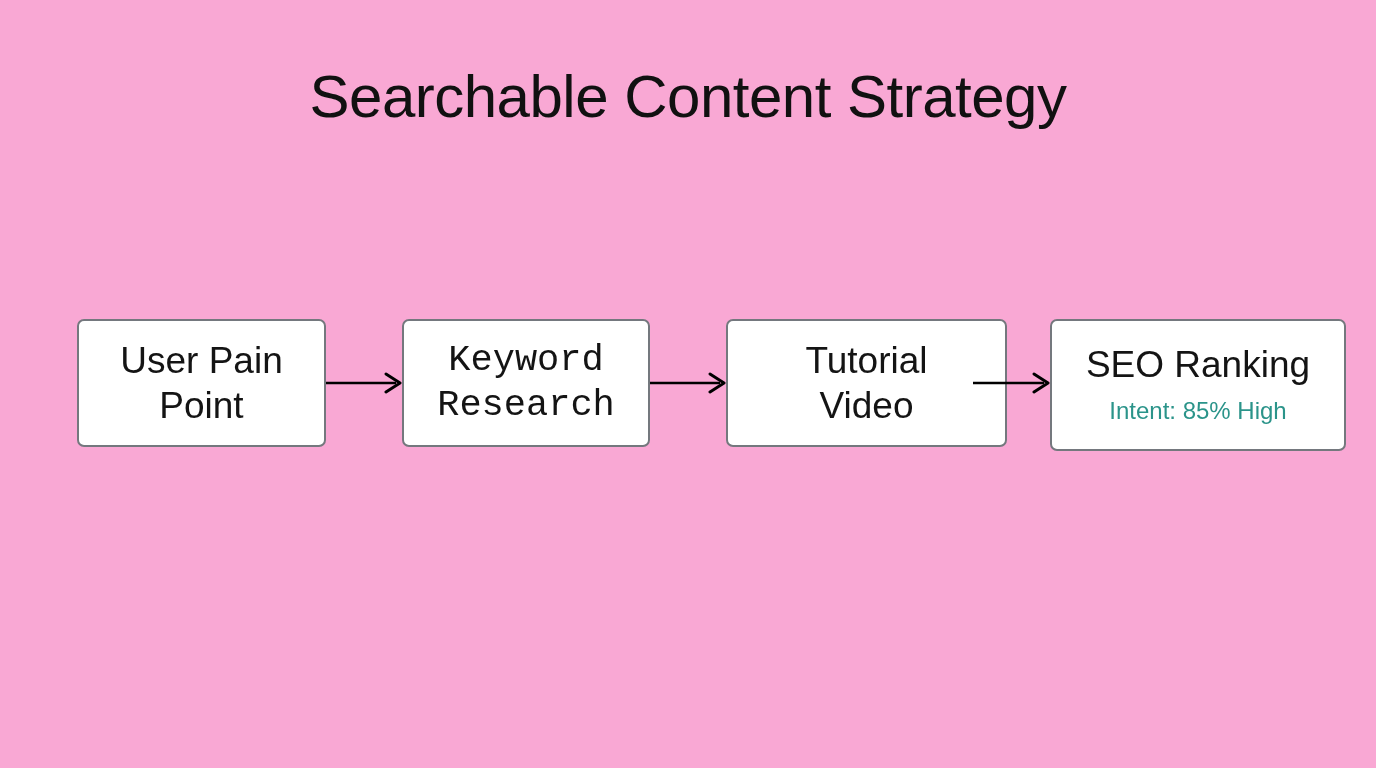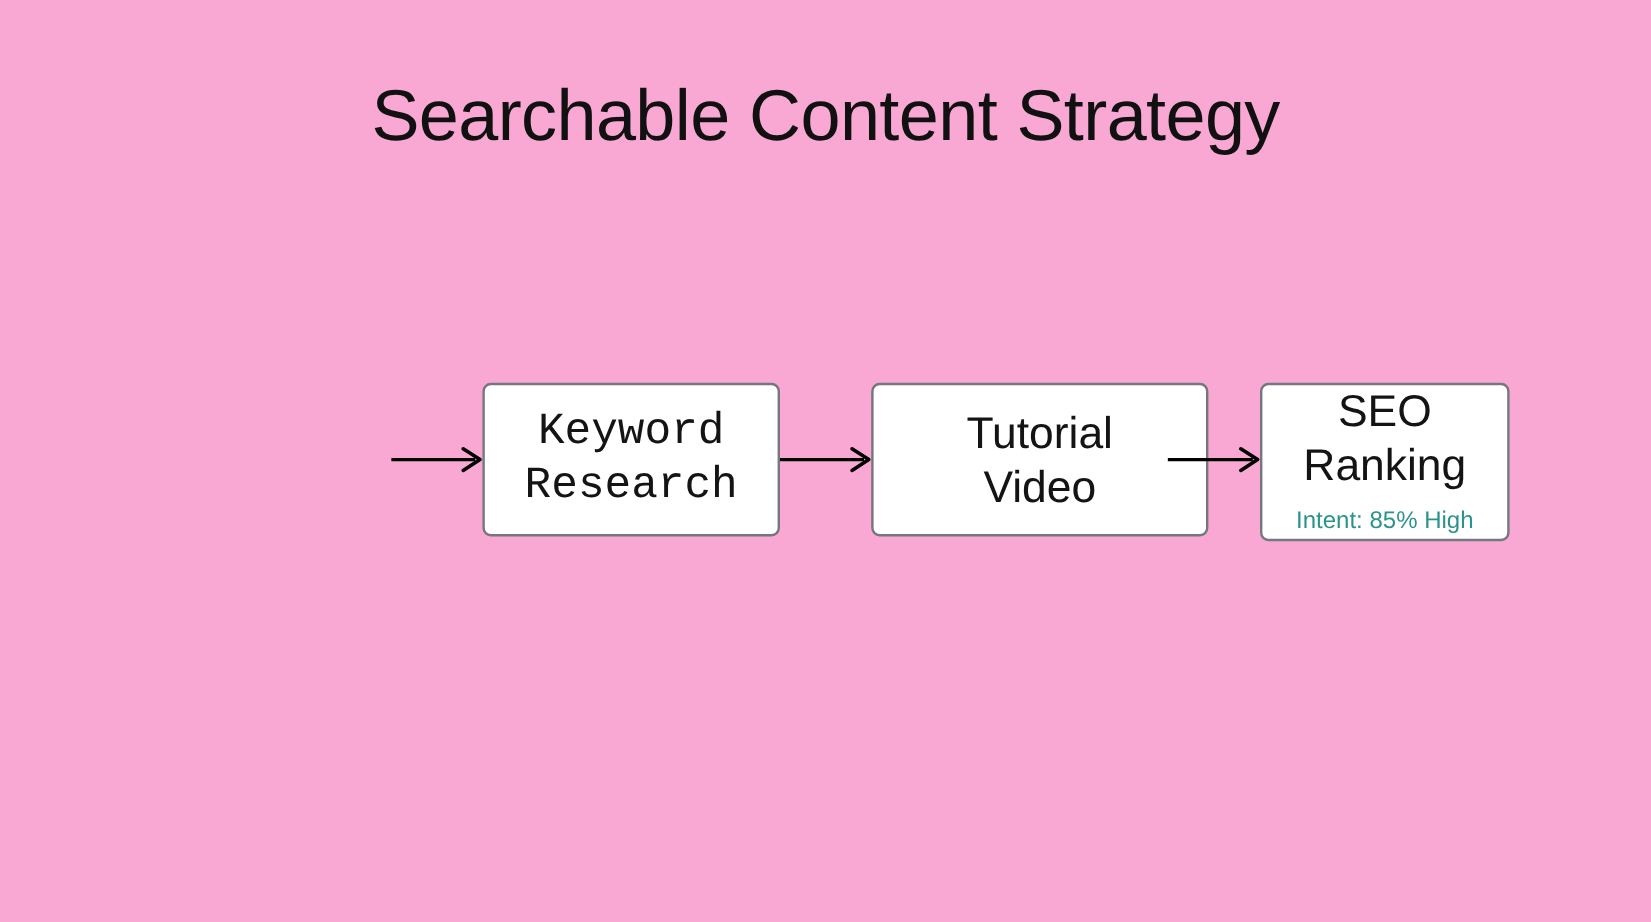--- a/index.html
+++ b/index.html
@@ -41,46 +41,50 @@
     box-sizing: border-box;
   }
   .node-label {
     font-size: 37px;
     line-height: 45px;
     color: #141414;
     text-align: center;
     white-space: pre-line;
   }
   .node-sublabel {
-    font-size: 20px;
+    font-size: 24px;
     line-height: 34px;
     margin-top: 7px;
     color: #2b948a;
     text-align: center;
   }
   .node-1 { left: 77px;  width: 249px; }
   .node-2 { left: 402px; width: 248px; font-family: Liberation Mono, monospace; }
   .node-3 { left: 726px; width: 281px; }
-  .node-4 { left: 1050px; width: 208px; height: 132px; }
+  .node-4 { left: 1050px; width: 296px; height: 132px; }
   .flow-arrow {
     position: absolute;
     top: 371px;
     height: 24px;
   }
   .arrow-1 { left: 326px; width: 76px; }
   .arrow-2 { left: 650px; width: 76px; }
   .arrow-3 { left: 973px; width: 77px; }
 </style>
 </head>
 <body>
 
 <div class="canvas">
 
   <h1 class="slide-title">Searchable Content Strategy</h1>
 
+  <div class="node node-1">
+    <div class="node-label">User Pain
+Point</div>
+  </div>
 
   <svg class="flow-arrow arrow-1" viewBox="0 0 76 24">
     <line x1="0" y1="12" x2="70" y2="12" stroke="#000000" stroke-width="2.6"></line>
     <path d="M60 3 L74 12 L60 21" fill="none" stroke="#000000" stroke-width="3" stroke-linecap="round" stroke-linejoin="round"></path>
   </svg>
 
   <div class="node node-2">
     <div class="node-label">Keyword
 Research</div>
   </div>

